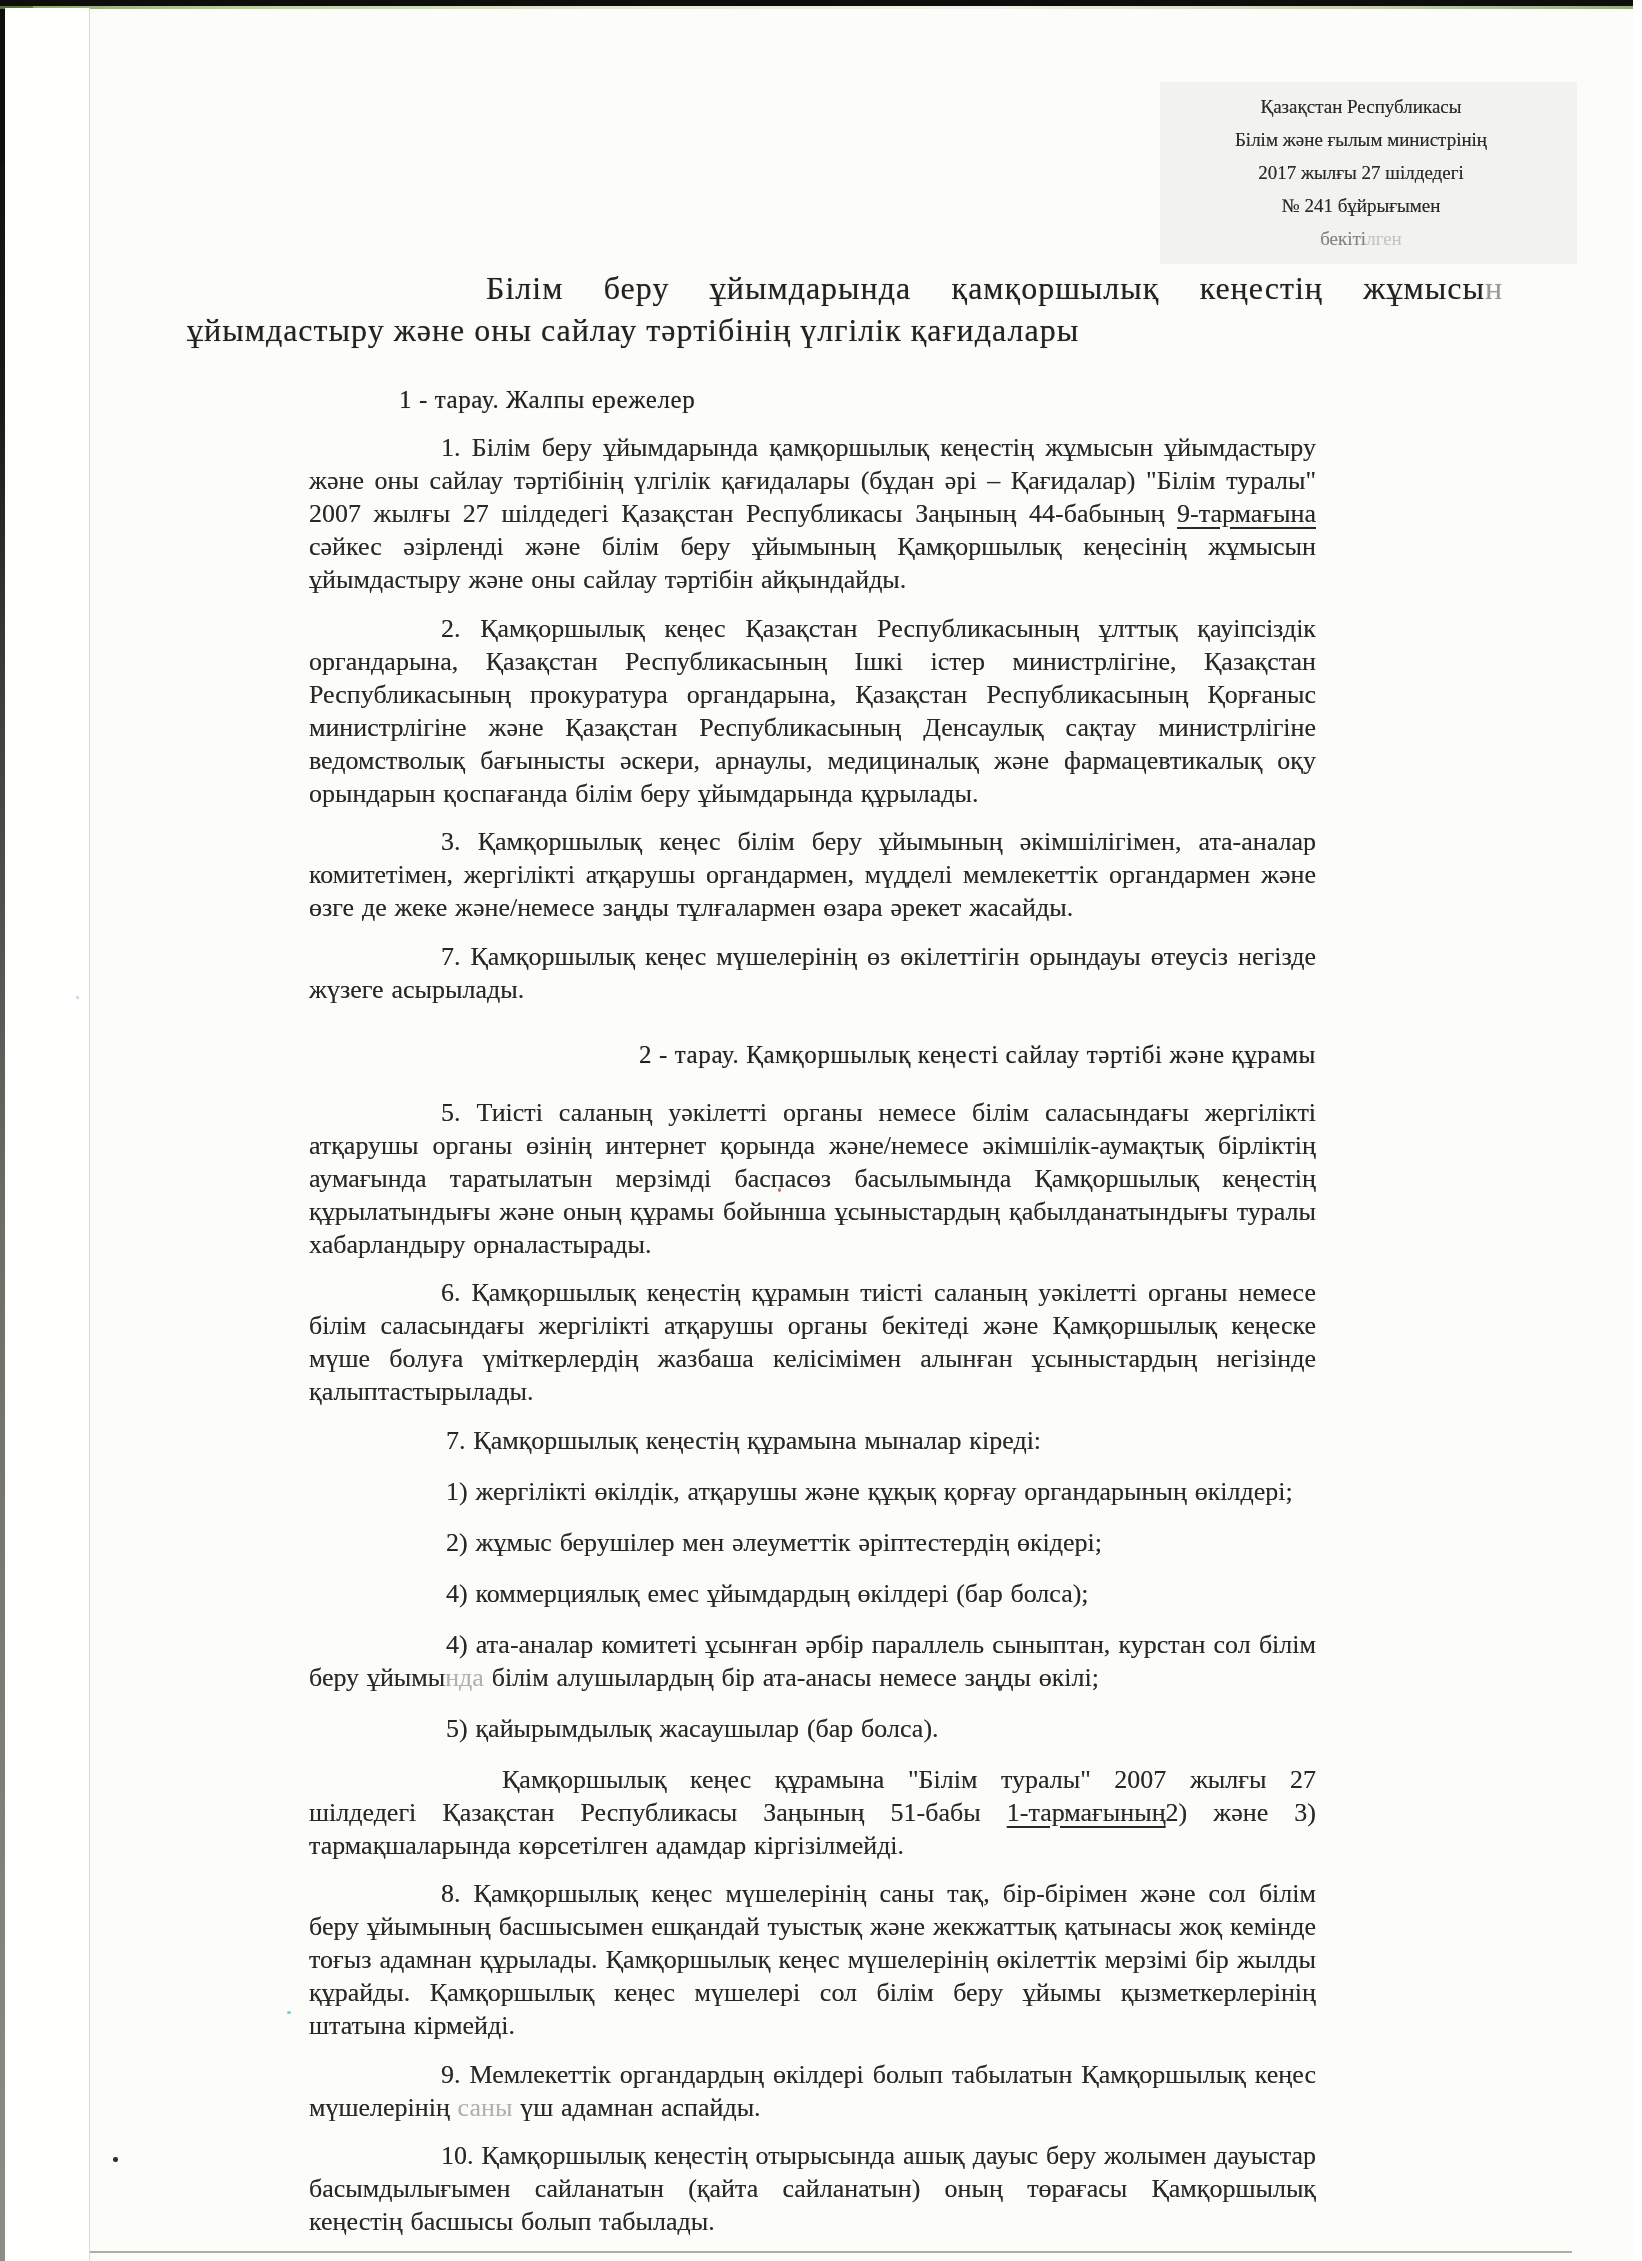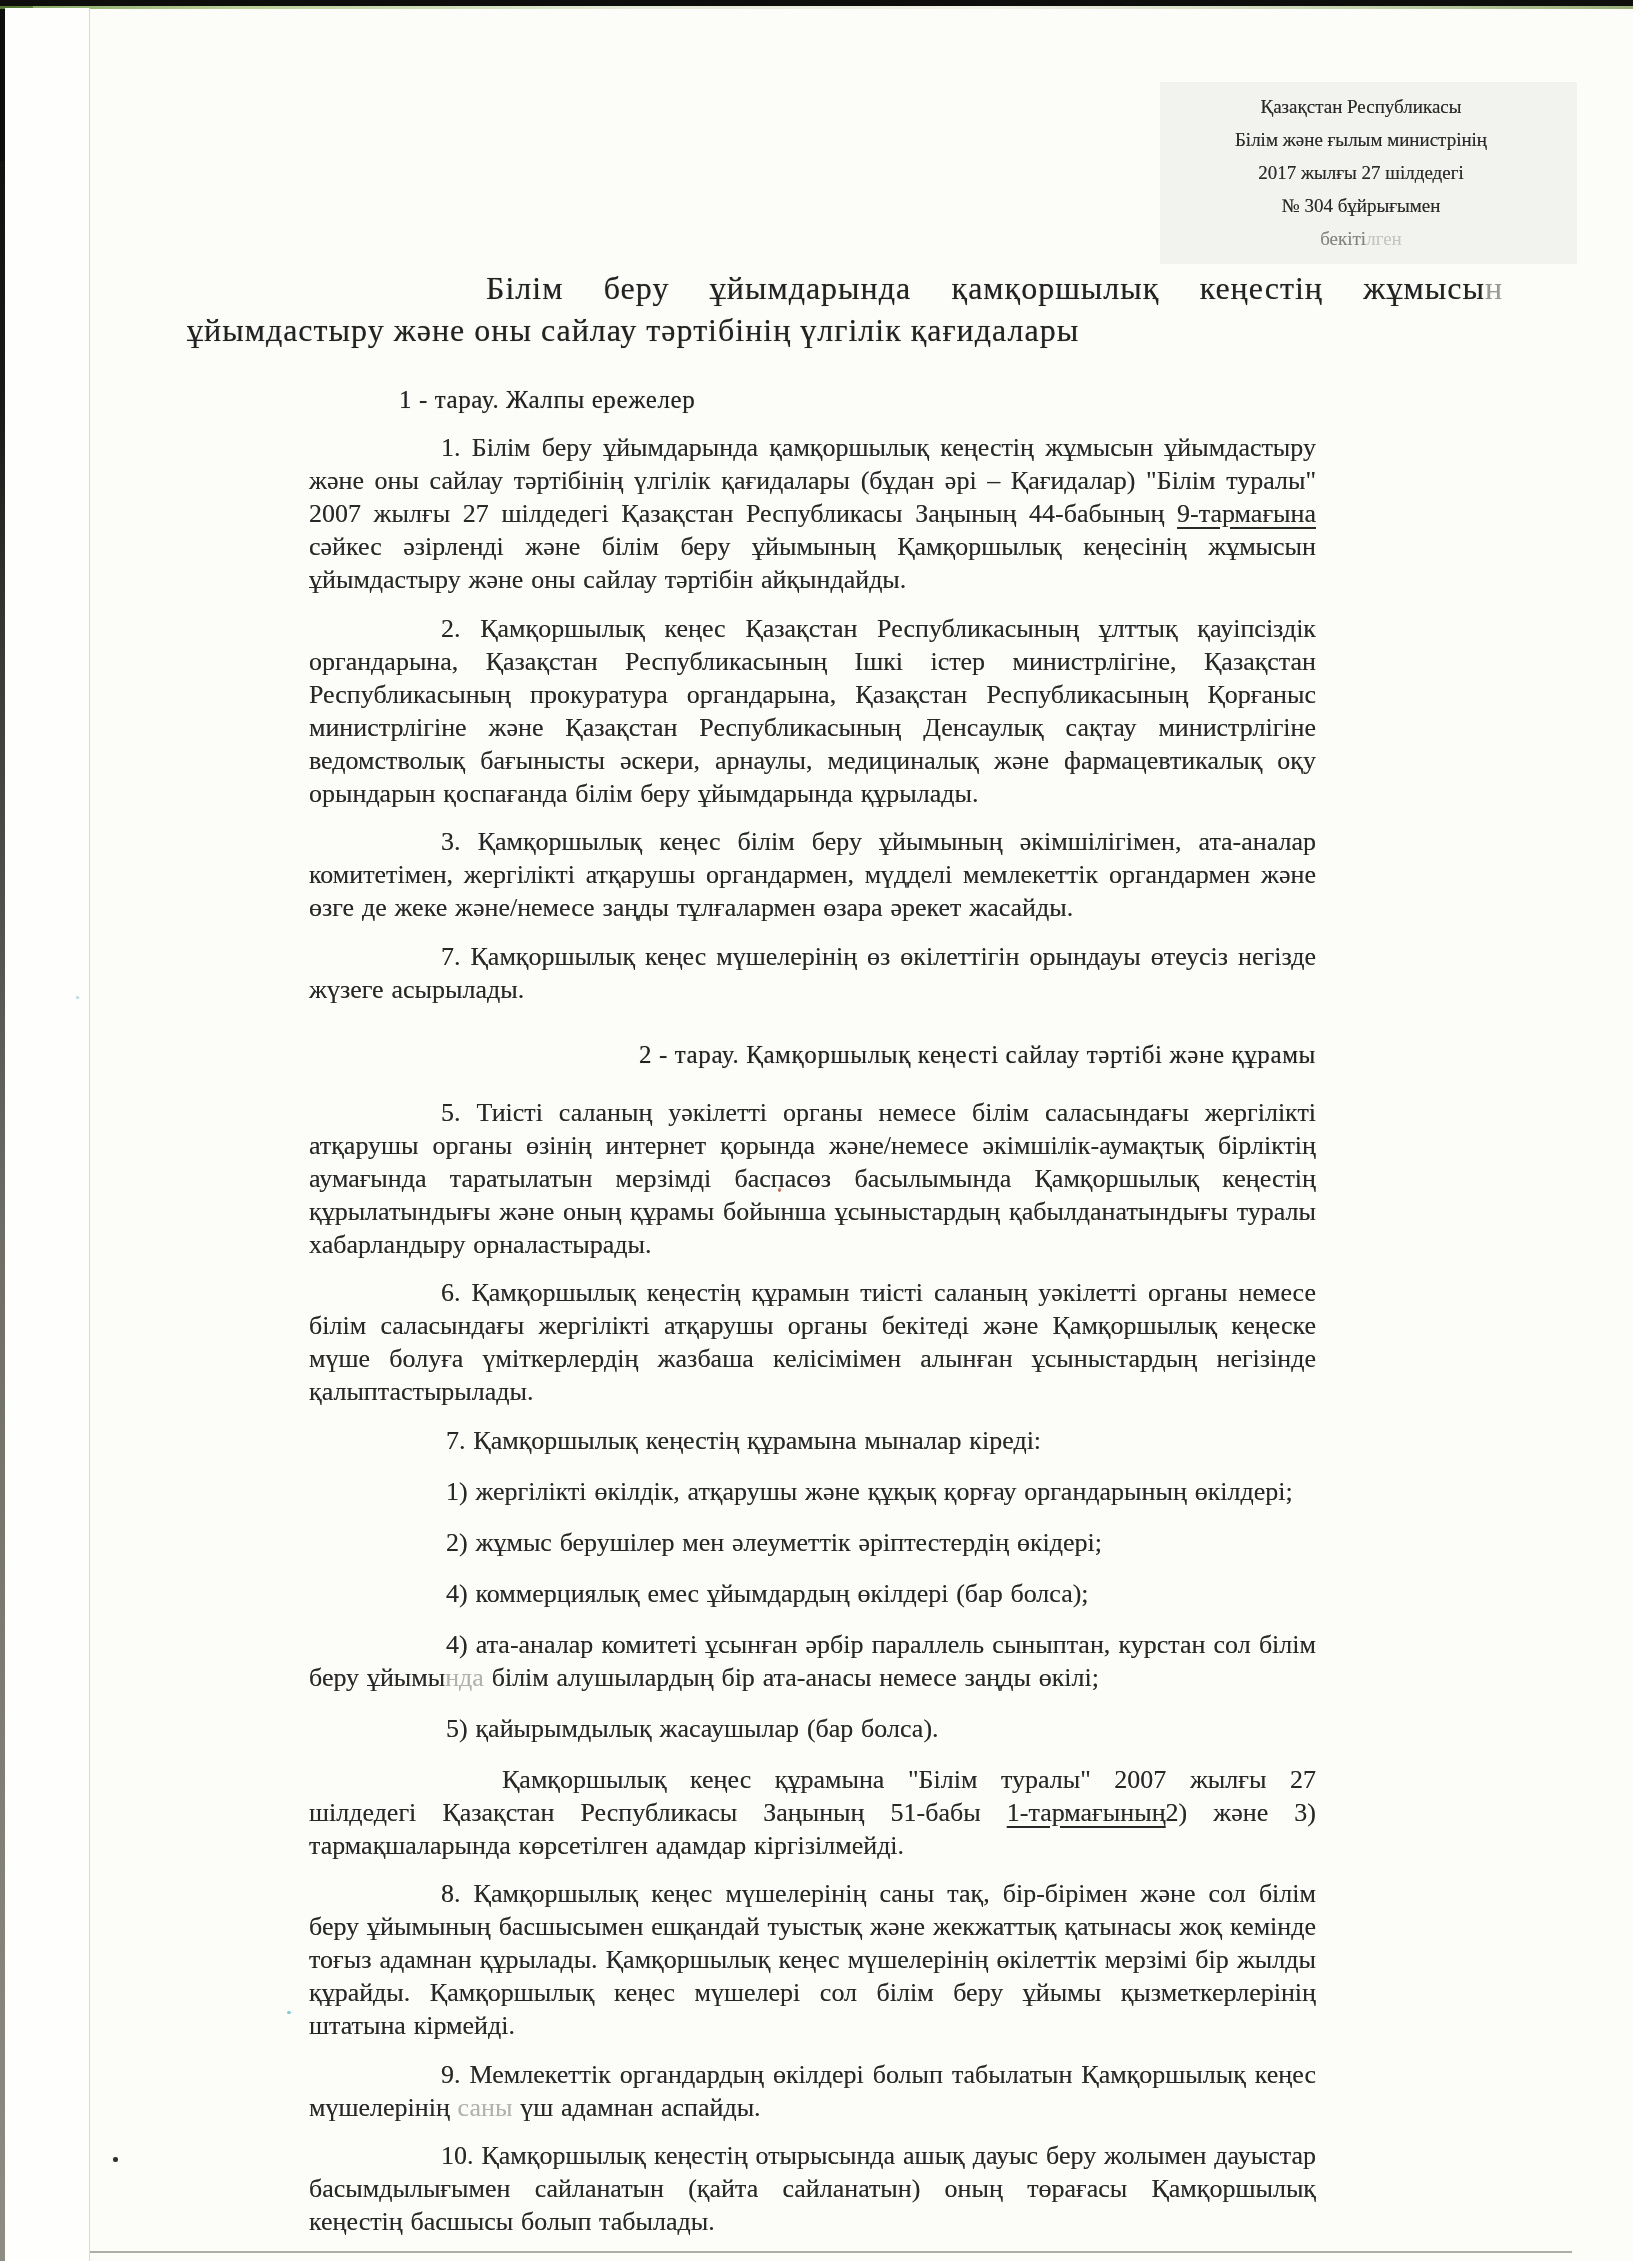--- a/index.html
+++ b/index.html
@@ -140,21 +140,21 @@
   <div class="pasted-box"></div>
   <div class="speck-dot"></div>
   <div class="speck-cyan"></div>
   <div class="speck-red"></div>
   <div class="speck-cyan2"></div>
 
   <div class="approval">
     <div>Қазақстан Республикасы</div>
     <div>Білім және ғылым министрінің</div>
     <div>2017 жылғы 27 шілдедегі</div>
-    <div>№ 304 бұйрығымен</div>
+    <div>№ 241 бұйрығымен</div>
     <div><span class="fade55">бекіті</span><span class="fade25">лген</span></div>
   </div>
 
   <div class="content">
 
     <div class="doc-title">
       <div class="t-line1"><span>Білім беру ұйымдарында қамқоршылық кеңестің жұмысы</span><span class="fade45">н</span></div>
       <div class="t-line2">ұйымдастыру және оны сайлау тәртібінің үлгілік қағидалары</div>
     </div>
 

